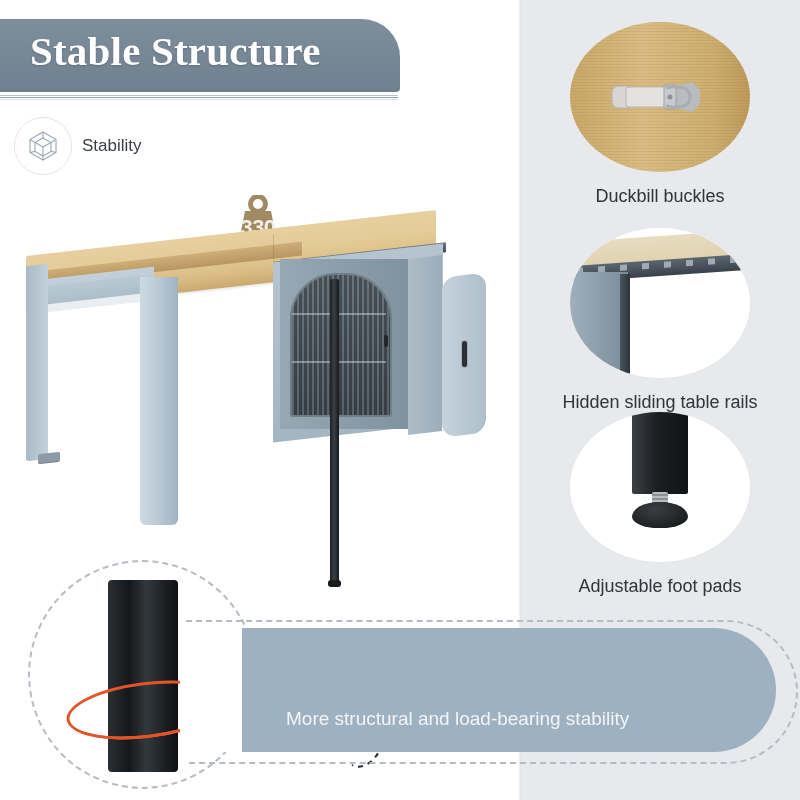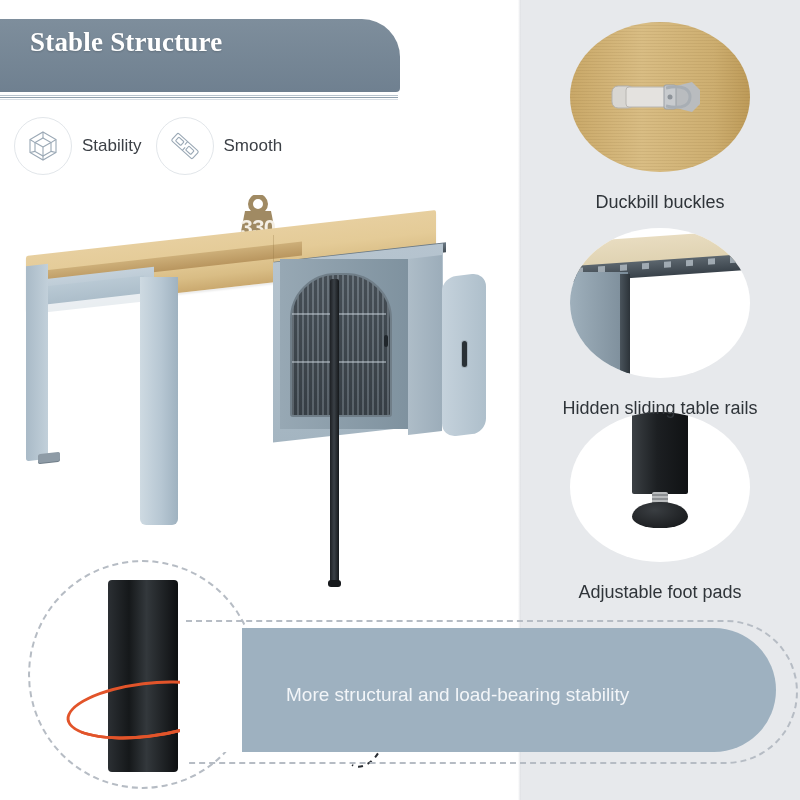--- a/index.html
+++ b/index.html
@@ -25,21 +25,21 @@
   
   .header-banner{
     position:absolute;left:-14px;top:19px;width:414px;height:73px;
     background:linear-gradient(to bottom,#7e8e9c,#6f8090);
     border-top-right-radius:38px;
     border-bottom-right-radius:4px;
   }
   .header-title{
     position:absolute;left:30px;top:27px;
     font-family:"Liberation Serif", serif;
-    font-weight:bold;font-size:27px;color:#ffffff;
+    font-weight:bold;font-size:41px;color:#ffffff;
     letter-spacing:.2px;white-space:nowrap;
     text-shadow:0 1px 2px rgba(0,0,0,.18);
   }
   .header-rule{
     position:absolute;left:0;top:95px;width:398px;height:3px;
     background:linear-gradient(to bottom,#b9c4cd 0 1px,#ffffff 1px 2px,#8fa0ae 2px 3px);
   }
   .header-rule2{
     position:absolute;left:0;top:99px;width:398px;height:1px;
     background:#d8dee4;
@@ -191,21 +191,21 @@
   
   .curve-arrow{position:absolute;left:320px;top:448px;width:140px;height:140px;}
 
   
   .callout{position:absolute;left:520px;width:280px;}
   .callout-img{
     position:relative;margin:0 auto;overflow:hidden;
     background:#ffffff;
   }
   .callout-label{
-    text-align:center;font-size:18px;color:#2f3439;margin-top:20px;
+    text-align:center;font-size:18px;color:#2f3439;margin-top:14px;
     white-space:nowrap;
   }
   .c1{top:22px;}
   .c1 .callout-img{width:180px;height:150px;border-radius:50%;
     background:
       repeating-linear-gradient(to bottom, rgba(120,90,40,.10) 0 1px, transparent 1px 3px),
       linear-gradient(to right,#c9a868,#d9bd84 40%,#cdae70 80%,#bd9a58);
   }
   .buckle{
     position:absolute;left:38px;top:58px;width:104px;height:34px;
@@ -297,21 +297,21 @@
   }
   .bb-notch-dash{
     position:absolute;left:-96px;top:-34px;width:192px;height:192px;
     border-radius:50%;border:2px dashed #ffffff;
   }
   .bb-title{
     position:absolute;left:286px;top:655px;
     font-size:30px;font-weight:bold;color:#ffffff;white-space:nowrap;
   }
   .bb-sub{
-    position:absolute;left:286px;top:684px;
+    position:absolute;left:286px;top:708px;
     font-size:19px;color:#f2f5f8;white-space:nowrap;
   }
 </style>
 </head>
 <body>
 
 <div class="stage">
 
   <div class="right-col"></div>
   <div class="col-divider"></div>
@@ -336,34 +336,20 @@
           <line x1="17" y1="31" x2="17" y2="27"></line>
           <line x1="17" y1="18" x2="25" y2="13.6"></line>
           <line x1="17" y1="18" x2="9" y2="13.6"></line>
           <line x1="17" y1="18" x2="17" y2="27"></line>
         </svg>
       </div>
       <div class="feat-label">Stability</div>
     </div>
 
 
-    <div class="feature">
-      <div class="feat-circle">
-        <svg width="36" height="36" viewBox="0 0 36 36" fill="none" stroke="#9aa8b5" stroke-width="1.1">
-          <g transform="rotate(42 18 18)">
-            <rect x="4" y="13" width="28" height="10" rx="1.5"></rect>
-            <rect x="7.5" y="15.5" width="7" height="5" rx="0.8"></rect>
-            <rect x="21" y="15.5" width="7" height="5" rx="0.8"></rect>
-            <line x1="17" y1="13" x2="17" y2="17"></line>
-            <line x1="19" y1="19" x2="19" y2="23"></line>
-          </g>
-        </svg>
-      </div>
-      <div class="feat-label">Smooth</div>
-    </div>
 
   </div>
 
   <div class="product">
 
     <div class="weight-badge">
       <svg width="70" height="66" viewBox="0 0 70 66" fill="none">
         <circle cx="35" cy="9" r="7.5" stroke="#a08a63" stroke-width="5" fill="none"></circle>
         <path d="M22 16 L48 16 L57 62 L13 62 Z" fill="#a08a63"></path>
       </svg>

